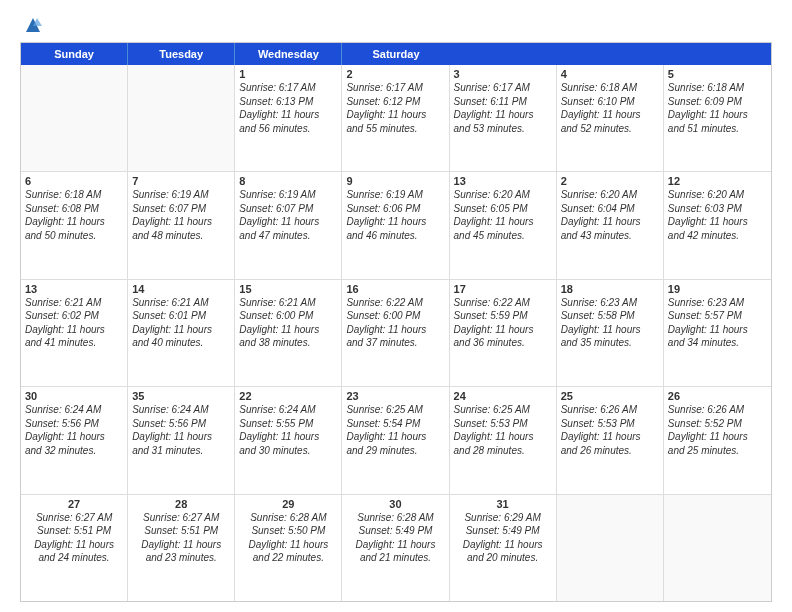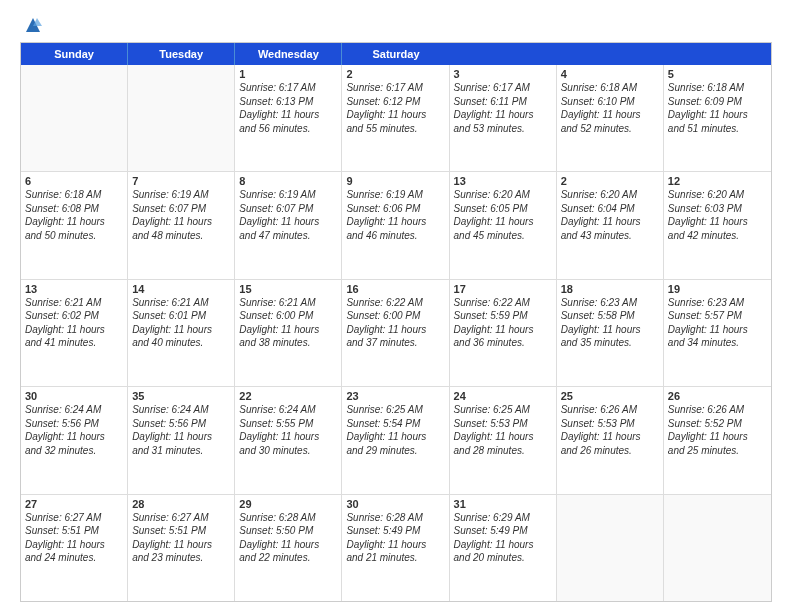--- a/index.html
+++ b/index.html
@@ -89,20 +89,21 @@
       flex-direction: column;
     }
     .cal-row {
       display: grid;
       grid-template-columns: repeat(7, 1fr);
       flex: 1;
       border-bottom: 1px solid #ddd;
     }
     .cal-row:last-child {
       border-bottom: none;
+      text-align: center;
     }
     .cal-cell {
       border-right: 1px solid #ddd;
       padding: 3px 4px;
       font-size: 8.5px;
       color: #333;
       vertical-align: top;
       min-height: 0;
       background: #fff;
     }

